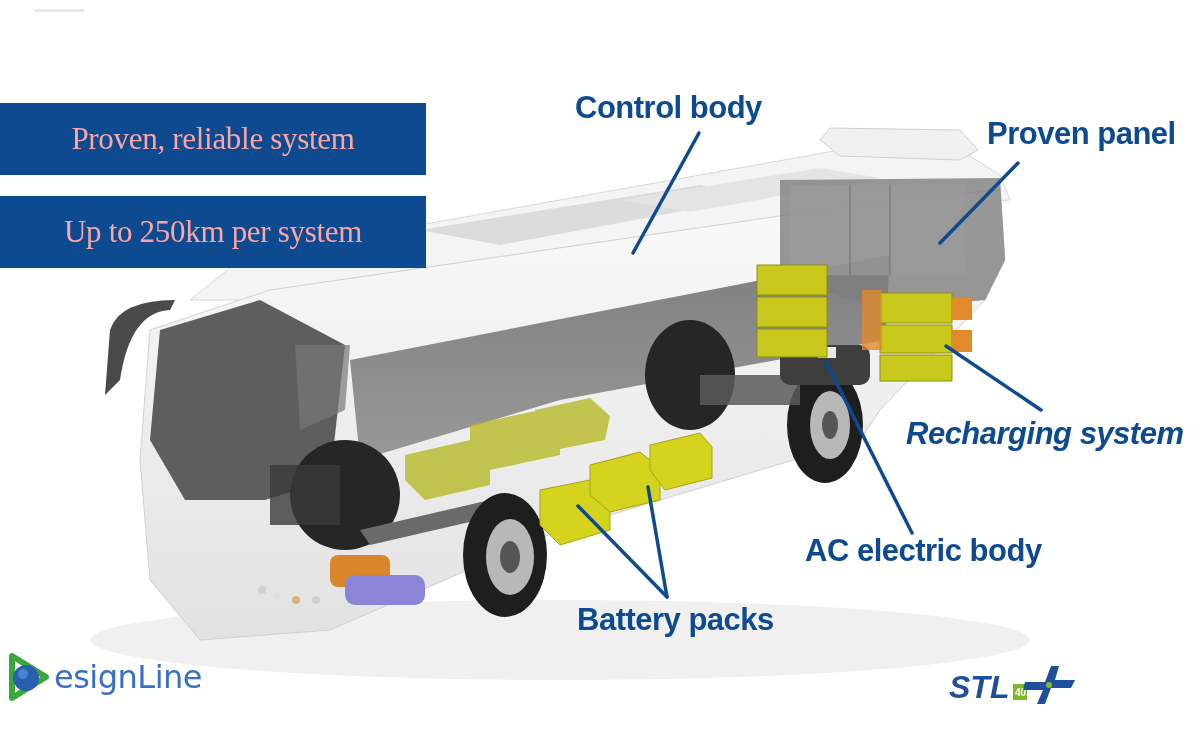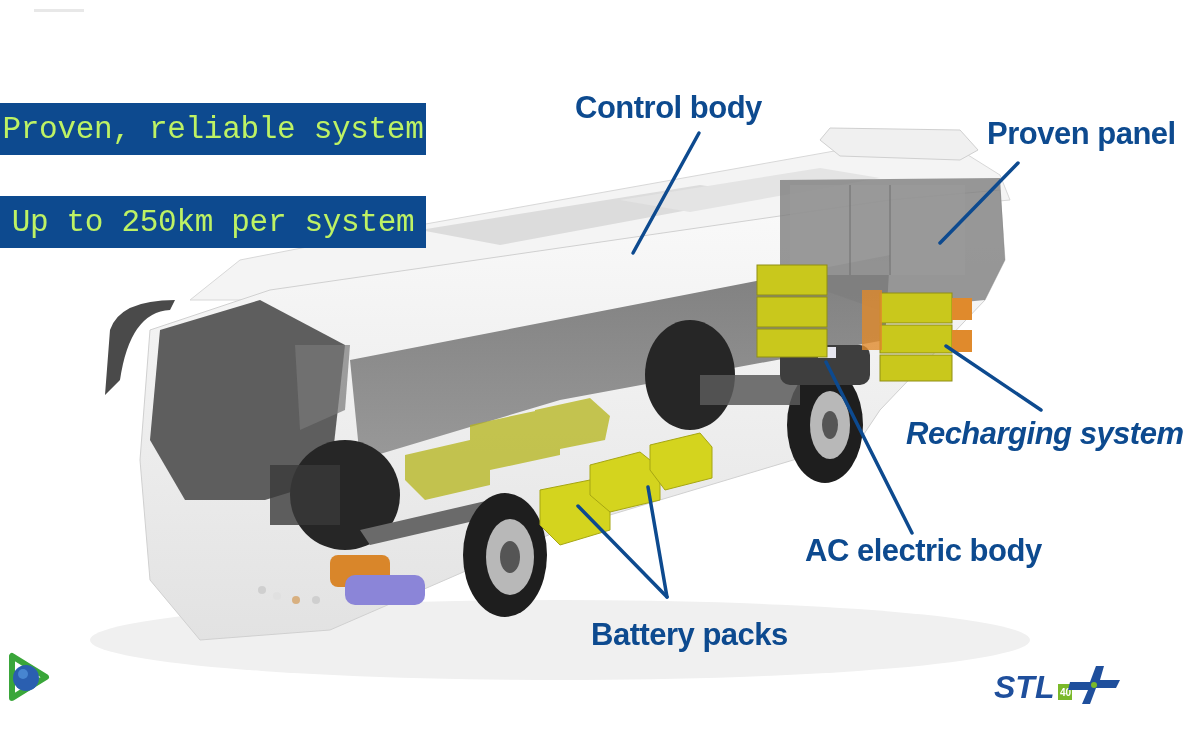--- a/index.html
+++ b/index.html
@@ -1,22 +1,22 @@
 <!DOCTYPE html>
 <html><head>
 <meta charset="utf-8">
 <style>
   html,body{margin:0;padding:0;}
   body{width:1200px;height:737px;position:relative;overflow:hidden;background:#ffffff;font-family:"Liberation Sans",sans-serif;}
   .scene{position:absolute;left:0;top:0;width:1200px;height:737px;}
-  .banner{position:absolute;left:0;width:426px;height:52px;background:#0d4a8f;color:#bef264;display:flex;align-items:center;justify-content:center;font-size:31px;font-family:Liberation Mono, monospace;letter-spacing:-0.3px;}
+  .banner{position:absolute;left:0;width:426px;height:72px;background:#0d4a8f;color:#fca5a5;display:flex;align-items:center;justify-content:center;font-size:31px;font-family:Liberation Serif, serif;letter-spacing:-0.3px;}
   .callout{position:absolute;color:#0d4a8f;font-weight:bold;font-size:31px;font-family:"Liberation Sans",sans-serif;white-space:nowrap;letter-spacing:-0.5px;}
   .logo-dl{position:absolute;left:6px;top:652px;display:flex;align-items:center;}
   .logo-dl .text{color:#3b6fc2;font-size:32px;font-family:"DejaVu Sans",sans-serif;margin-left:2px;letter-spacing:-0.5px;}
-  .logo-stl{position:absolute;left:992px;top:660px;}
+  .logo-stl{position:absolute;left:947px;top:660px;}
   .faint{position:absolute;left:34px;top:9px;width:50px;height:3px;background:#e8e8e8;}
 </style>
 </head>
 <body>
 
 <div class="faint"></div>
 
 <svg class="scene" viewBox="0 0 1200 737" xmlns="http://www.w3.org/2000/svg">
   <defs>
     <linearGradient id="ground" x1="0" y1="0" x2="0" y2="1">
@@ -116,28 +116,29 @@
   </g>
 </svg>
 
 <div class="banner" style="top:103px;">Proven, reliable system</div>
 <div class="banner" style="top:196px;">Up to 250km per system</div>
 
 <div class="callout" style="left:575px;top:90px;">Control body</div>
 <div class="callout" style="left:987px;top:116px;">Proven panel</div>
 <div class="callout" style="left:906px;top:416px;font-style:italic;">Recharging system</div>
 <div class="callout" style="left:805px;top:533px;">AC electric body</div>
-<div class="callout" style="left:591px;top:602px;margin-top:15px;">Battery packs</div>
+<div class="callout" style="left:577px;top:602px;">Battery packs</div>
 
 <div class="logo-dl">
   <svg width="46" height="50" viewBox="0 0 46 50">
     <path d="M6 4 L6 46 L40 25 Z" fill="none" stroke="#3aa63a" stroke-width="6" stroke-linejoin="round"></path>
     <circle cx="20" cy="26" r="13" fill="#2a5fb0"></circle>
     <circle cx="17" cy="22" r="5" fill="#4f8ed8" opacity="0.8"></circle>
   </svg>
+  <span class="text">esignLine</span>
 </div>
 
 <div class="logo-stl">
   <svg width="140" height="46" viewBox="0 0 140 46">
     <text x="2" y="38" font-family="Liberation Sans, sans-serif" font-weight="bold" font-style="italic" font-size="32" fill="#1f4f9c">STL</text>
     <rect x="66" y="24" width="14" height="16" fill="#7ab929"></rect>
     <text x="68" y="36" font-family="Liberation Sans, sans-serif" font-weight="bold" font-size="10" fill="#fff">40</text>
     <path d="M78 22 L98 22 L104 6 L112 6 L108 20 L128 20 L124 28 L104 28 L98 44 L90 44 L96 30 L76 30 Z" fill="#1f4f9c"></path>
     <circle cx="102" cy="25" r="3" fill="#7ab929"></circle>
   </svg>

